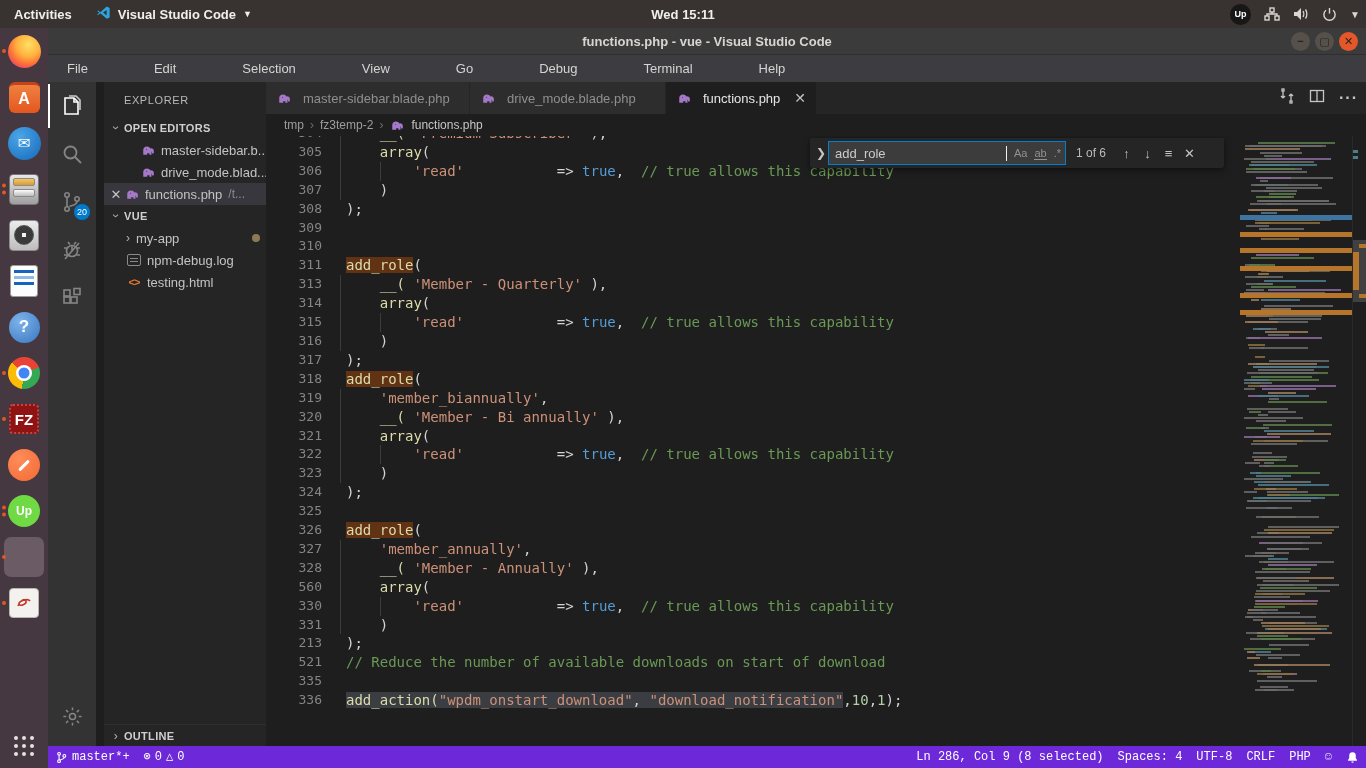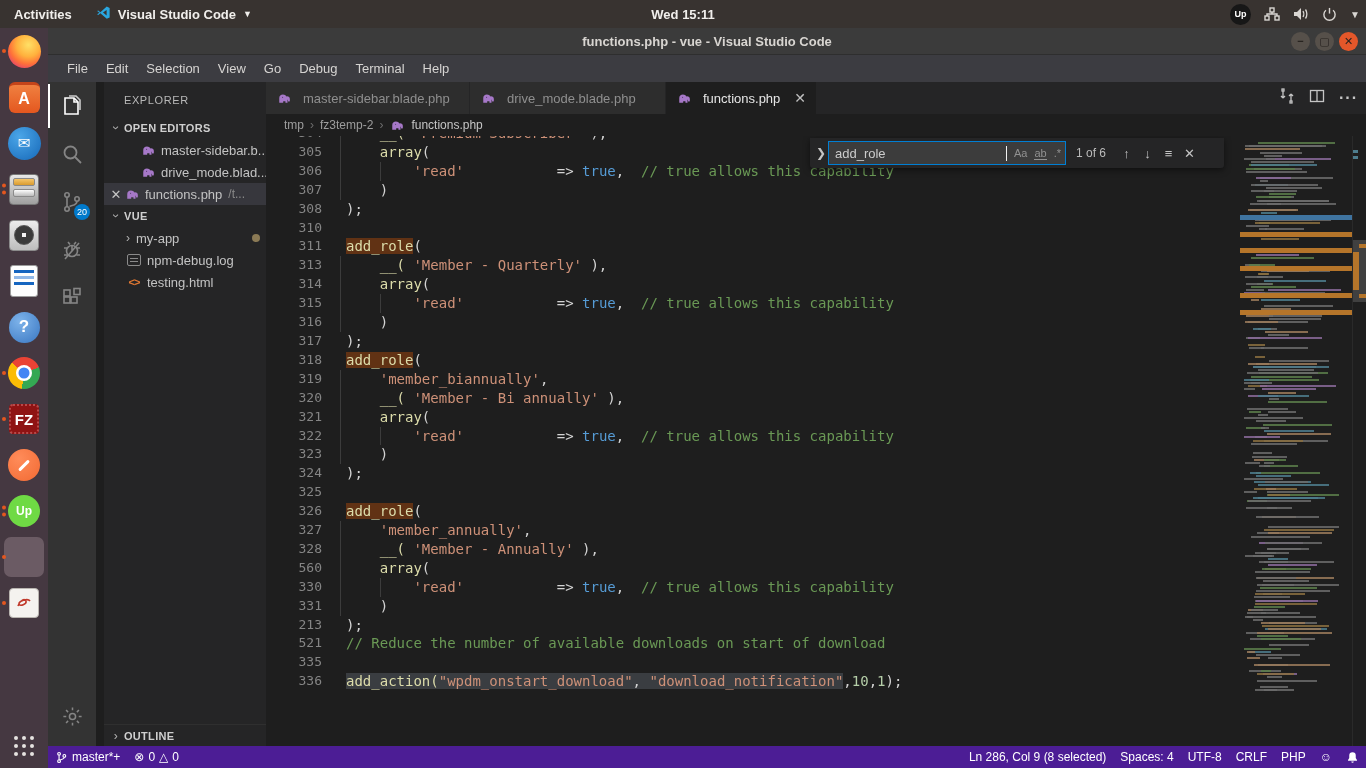--- a/index.html
+++ b/index.html
@@ -47,21 +47,21 @@
   #show-apps { position:absolute; left:0; bottom:2px; width:48px; height:40px; display:flex; align-items:center; justify-content:center; }
   #show-apps .grid { display:grid; grid-template-columns:repeat(3,5px); grid-auto-rows:5px; gap:3px; }
   #show-apps .grid i { width:4px; height:4px; border-radius:50%; background:#e6e3e0; }
 
   
   #titlebar { left:48px; top:28px; width:1318px; height:27px; background:#3b3b3b; color:#d8d5d1; display:flex; align-items:center; justify-content:center; font-size:13px; font-weight:600; border-bottom:1px solid #2e2e2e; }
   #win-controls { position:absolute; right:8px; top:4px; display:flex; gap:5px; }
   .win-btn { width:19px; height:19px; border-radius:50%; background:#56504a; color:#26221f; font-size:11px; display:flex; align-items:center; justify-content:center; line-height:1; }
   .win-btn.close { background:#e4572a; }
 
-  #menubar { left:48px; top:55px; width:1318px; height:27px; background:#3c3c41; color:#d6d4d2; display:flex; align-items:center; font-size:13px; padding-left:10px; }
+  #menubar { left:48px; top:55px; width:1318px; height:27px; background:#3c3c41; color:#d6d4d2; display:flex; align-items:center; font-size:13px; padding-left:10px;gap:48px; }
   .menu-item { padding:3px 9px; border-radius:3px; }
 
   #activitybar { left:48px; top:82px; width:48px; height:664px; background:#333333; z-index:30; }
   .act-item { width:48px; height:48px; display:flex; align-items:center; justify-content:center; position:relative; color:#858585; }
   .act-item.active { color:#ffffff; }
   .act-item.active::before { content:""; position:absolute; left:0; top:2px; bottom:2px; width:2px; background:#ffffff; }
   .act-badge { position:absolute; right:6px; bottom:6px; min-width:16px; height:16px; border-radius:9px; background:#007acc; color:#fff; font-size:9px; display:flex; align-items:center; justify-content:center; padding:0 3px; }
   #settings-gear { position:absolute; left:0; bottom:6px; }
 
   #sidebar { left:104px; top:82px; width:170px; height:664px; background:#252526; color:#cccccc; font-size:13px; }
@@ -114,21 +114,21 @@
 
   
   #minimap { position:absolute; left:974px; top:0; width:112px; height:610px; overflow:hidden; }
   .mm-seg { position:absolute; height:2px; opacity:.85; }
   .mm-bar { position:absolute; left:0; width:112px; height:5px; }
   #ruler { position:absolute; left:1086px; top:0; width:14px; height:610px; border-left:1px solid #2a2a2a; }
   #ruler-thumb { position:absolute; left:0; top:104px; width:14px; height:62px; background:rgba(130,130,130,.35); }
   .ruler-mark { position:absolute; }
 
   
-  #statusbar { left:48px; top:746px; width:1318px; height:22px; background:#4c1d95; color:#ffffff; display:flex; align-items:center; font-size:12px; z-index:45; }
+  #statusbar { left:48px; top:746px; width:1318px; height:22px; background:#6d28d9; color:#ffffff; display:flex; align-items:center; font-size:12px; z-index:45;font-family:Liberation Mono, monospace; }
   .sb-item { display:flex; align-items:center; gap:4px; padding:0 7px; height:100%; white-space:nowrap; }
   #sb-right { margin-left:auto; display:flex; align-items:center; }
   .sb-ico { font-size:12px; line-height:1; }
 </style>
 </head>
 <body>
 
 <div id="topbar" class="abs">
   <div id="activities">Activities</div>
   <div id="appmenu">
@@ -475,20 +475,24 @@
           <pre><span class="tk-s">        'read'</span><span class="tk-p">           =&gt; </span><span class="tk-k">true</span><span class="tk-p">,  </span><span class="tk-c">// true allows this capability</span></pre>
         </div>
         <div class="line">
           <span class="ln">307</span>
           <i class="guide" style="left: 74px;"></i>
           <pre><span class="tk-p">    )</span></pre>
         </div>
         <div class="line">
           <span class="ln">308</span>
           <pre><span class="tk-p">);</span></pre>
+        </div>
+        <div class="line">
+          <span class="ln">309</span>
+          <pre></pre>
         </div>
         <div class="line">
           <span class="ln">310</span>
           <pre></pre>
         </div>
         <div class="line">
           <span class="ln">311</span>
           <pre><span class="tk-m">add_role</span><span class="tk-p">(</span></pre>
         </div>
         <div class="line">

